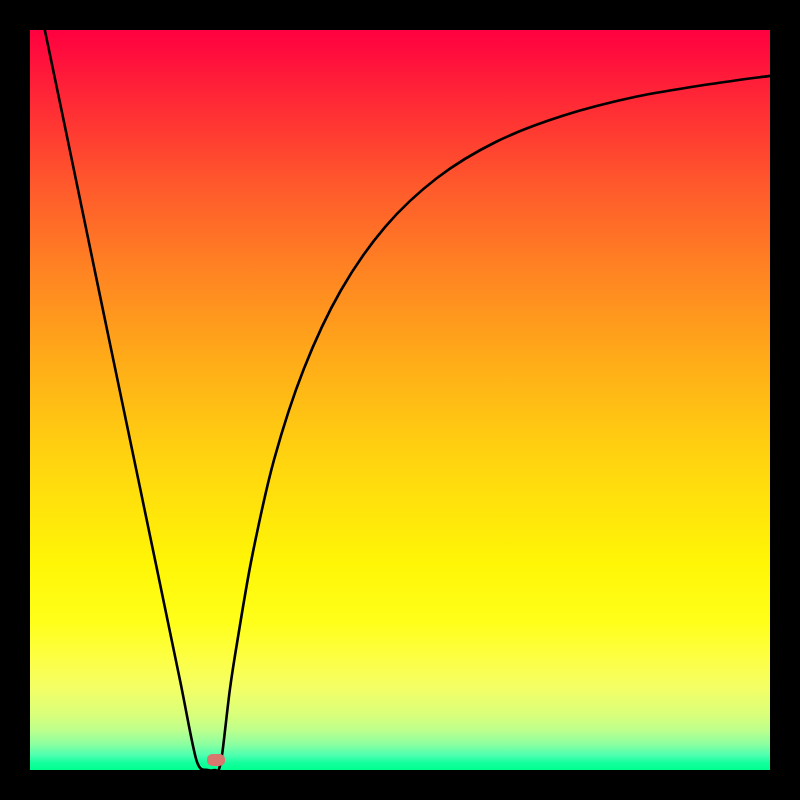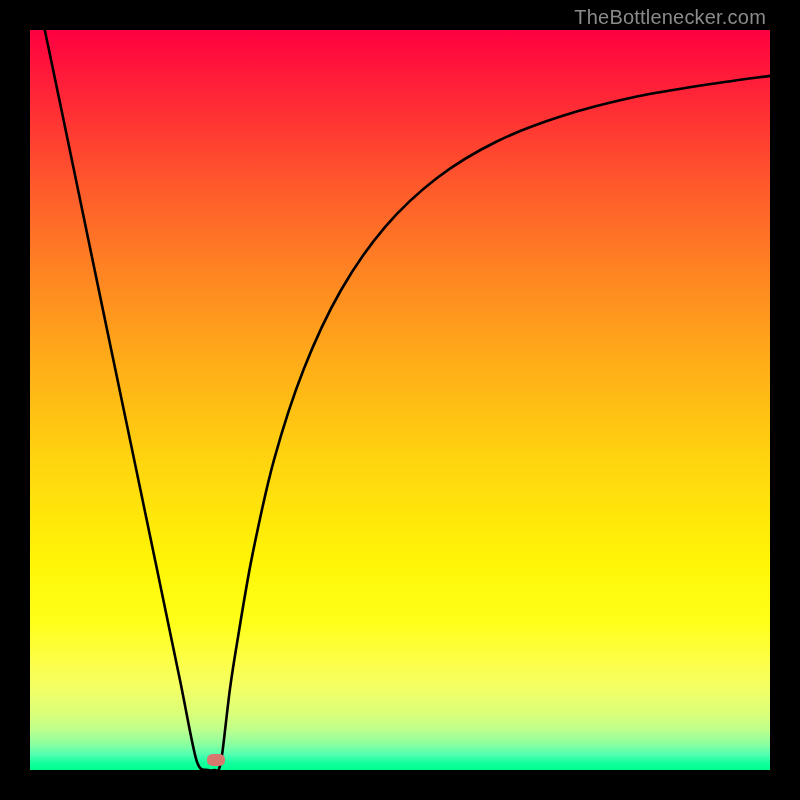--- a/index.html
+++ b/index.html
@@ -67,15 +67,14 @@
 
 <div class="frame">
 
   <div class="plot-area">
     <svg width="740" height="740" viewBox="0 0 740 740" style="position:absolute;left:0;top:0;">
       <path id="curvePath" fill="none" stroke="#000" stroke-width="2.6" stroke-linejoin="round" stroke-linecap="round" d="M 14.80 0.00 C 18.13 15.98, 29.23 69.15, 37.00 106.56 C 44.77 143.97, 57.72 206.65, 66.60 249.38 C 75.48 292.12, 87.32 348.84, 96.20 391.46 C 105.08 434.08, 117.70 494.58, 125.80 533.54 C 133.90 572.50, 144.12 621.67, 150.22 651.20 C 156.32 680.73, 162.39 717.06, 166.50 730.38 C 170.61 743.70, 174.82 738.56, 177.60 740.00 C 180.38 741.44, 183.34 740.00, 185.00 740.00 C 186.66 740.00, 187.59 742.66, 188.70 740.00 C 189.81 737.34, 190.74 734.23, 192.40 722.24 C 194.06 710.25, 197.58 676.62, 199.80 660.08 C 202.02 643.54, 203.87 631.96, 207.20 611.98 C 210.53 592.00, 216.45 554.30, 222.00 526.88 C 227.55 499.46, 236.43 457.39, 244.20 429.20 C 251.97 401.01, 263.81 364.23, 273.80 338.92 C 283.79 313.61, 298.59 281.79, 310.80 260.48 C 323.01 239.17, 340.77 213.71, 355.20 196.84 C 369.63 179.97, 390.35 160.77, 407.00 148.00 C 423.65 135.23, 447.33 121.06, 466.20 111.74 C 485.07 102.42, 511.71 92.61, 532.80 85.84 C 553.89 79.07, 584.60 71.37, 606.80 66.60 C 629.00 61.83, 660.82 57.13, 680.80 54.02 C 700.78 50.91, 731.12 47.10, 740.00 45.88"></path>
     </svg>
     <div class="marker"></div>
   </div>
 
-  <div class="watermark">TheBottlenecker.com</div>
 
 </div>
 
 </body></html>

